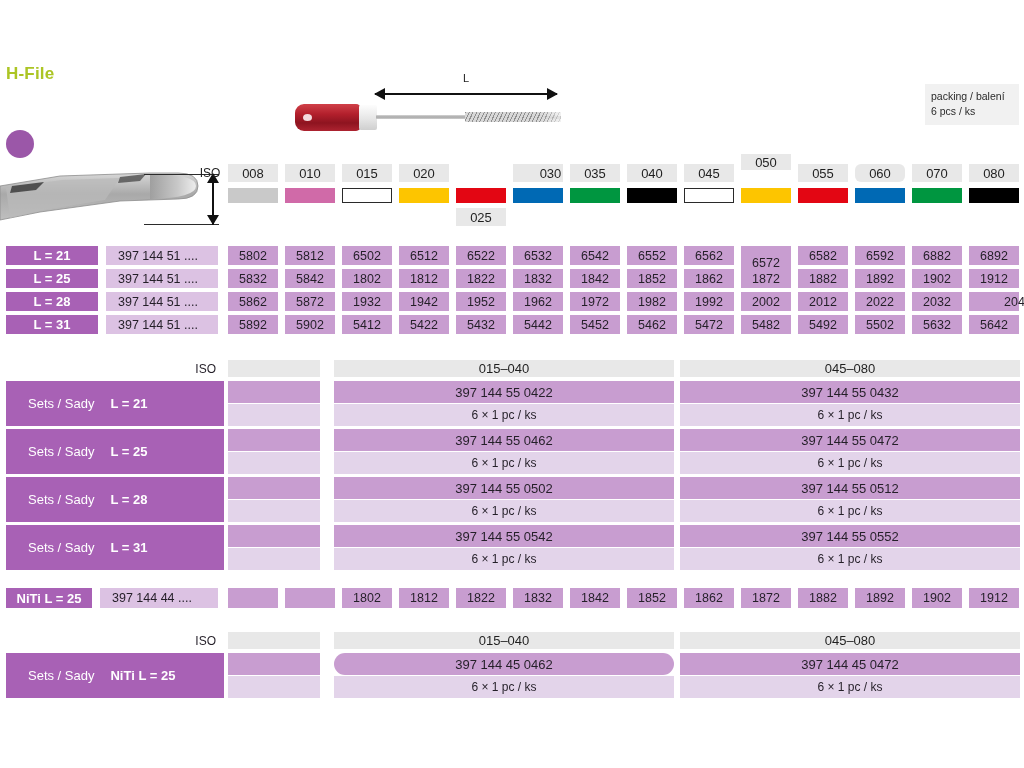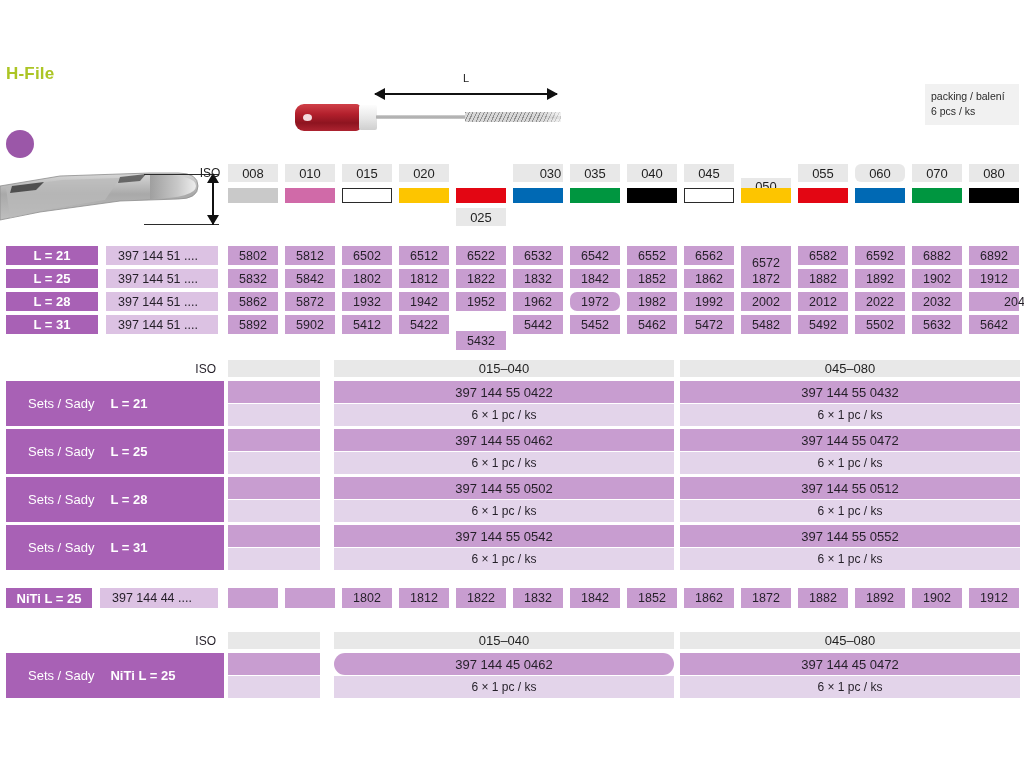--- a/index.html
+++ b/index.html
@@ -197,21 +197,21 @@
       <div class="cell iso-label" style="left: 196px; top: 164px; width: 28px; height: 18px;">ISO</div>
       <div class="cell iso-head" style="left: 228px; top: 164px; width: 50px; height: 18px;">008</div>
       <div class="cell iso-head" style="left: 285px; top: 164px; width: 50px; height: 18px;">010</div>
       <div class="cell iso-head" style="left: 342px; top: 164px; width: 50px; height: 18px;">015</div>
       <div class="cell iso-head" style="left: 399px; top: 164px; width: 50px; height: 18px;">020</div>
       <div class="cell iso-head" style="left: 456px; top: 164px; width: 50px; height: 18px; margin-top: 44px;">025</div>
       <div class="cell iso-head" style="left: 513px; top: 164px; width: 50px; height: 18px; padding-left: 25px;">030</div>
       <div class="cell iso-head" style="left: 570px; top: 164px; width: 50px; height: 18px;">035</div>
       <div class="cell iso-head" style="left: 627px; top: 164px; width: 50px; height: 18px;">040</div>
       <div class="cell iso-head" style="left: 684px; top: 164px; width: 50px; height: 18px;">045</div>
-      <div class="cell iso-head" style="left: 741px; top: 178px; width: 50px; height: 16px;">050</div>
+      <div class="cell iso-head" style="left: 741px; top: 154px; width: 50px; height: 16px;">050</div>
       <div class="cell iso-head" style="left: 798px; top: 164px; width: 50px; height: 18px;">055</div>
       <div class="cell iso-head" style="left: 855px; top: 164px; width: 50px; height: 18px; border-radius: 6px;">060</div>
       <div class="cell iso-head" style="left: 912px; top: 164px; width: 50px; height: 18px;">070</div>
       <div class="cell iso-head" style="left: 969px; top: 164px; width: 50px; height: 18px;">080</div>
       <div class="swatch" style="position: absolute; left: 228px; top: 188px; width: 50px; height: 15px; background: rgb(201, 201, 201);"></div>
       <div class="swatch" style="position: absolute; left: 285px; top: 188px; width: 50px; height: 15px; background: rgb(208, 106, 168);"></div>
       <div class="swatch" style="position: absolute; left: 342px; top: 188px; width: 50px; height: 15px; background: rgb(255, 255, 255); border: 1px solid rgb(42, 42, 42);"></div>
       <div class="swatch" style="position: absolute; left: 399px; top: 188px; width: 50px; height: 15px; background: rgb(253, 197, 0);"></div>
       <div class="swatch" style="position: absolute; left: 456px; top: 188px; width: 50px; height: 15px; background: rgb(227, 6, 19);"></div>
       <div class="swatch" style="position: absolute; left: 513px; top: 188px; width: 50px; height: 15px; background: rgb(0, 105, 180);"></div>
@@ -256,35 +256,35 @@
       <div class="cell data" style="left: 912px; top: 269px; width: 50px; height: 19px;">1902</div>
       <div class="cell data" style="left: 969px; top: 269px; width: 50px; height: 19px;">1912</div>
       <div class="cell rowlab" style="left: 6px; top: 292px; width: 92px; height: 19px;">L = 28</div>
       <div class="cell code" style="left: 106px; top: 292px; width: 112px; height: 19px;">397 144 51 ....</div>
       <div class="cell data" style="left: 228px; top: 292px; width: 50px; height: 19px;">5862</div>
       <div class="cell data" style="left: 285px; top: 292px; width: 50px; height: 19px;">5872</div>
       <div class="cell data" style="left: 342px; top: 292px; width: 50px; height: 19px;">1932</div>
       <div class="cell data" style="left: 399px; top: 292px; width: 50px; height: 19px;">1942</div>
       <div class="cell data" style="left: 456px; top: 292px; width: 50px; height: 19px;">1952</div>
       <div class="cell data" style="left: 513px; top: 292px; width: 50px; height: 19px;">1962</div>
-      <div class="cell data" style="left: 570px; top: 292px; width: 50px; height: 19px; border-radius: 7px;">1972</div>
+      <div class="cell data" style="left: 570px; top: 292px; width: 50px; height: 19px;">1972</div>
       <div class="cell data" style="left: 627px; top: 292px; width: 50px; height: 19px;">1982</div>
       <div class="cell data" style="left: 684px; top: 292px; width: 50px; height: 19px;">1992</div>
       <div class="cell data" style="left: 741px; top: 292px; width: 50px; height: 19px;">2002</div>
       <div class="cell data" style="left: 798px; top: 292px; width: 50px; height: 19px;">2012</div>
       <div class="cell data" style="left: 855px; top: 292px; width: 50px; height: 19px;">2022</div>
       <div class="cell data" style="left: 912px; top: 292px; width: 50px; height: 19px;">2032</div>
       <div class="cell data" style="left: 969px; top: 292px; width: 50px; height: 19px; padding-left: 48px;">2042</div>
       <div class="cell rowlab" style="left: 6px; top: 315px; width: 92px; height: 19px;">L = 31</div>
       <div class="cell code" style="left: 106px; top: 315px; width: 112px; height: 19px;">397 144 51 ....</div>
       <div class="cell data" style="left: 228px; top: 315px; width: 50px; height: 19px;">5892</div>
       <div class="cell data" style="left: 285px; top: 315px; width: 50px; height: 19px;">5902</div>
       <div class="cell data" style="left: 342px; top: 315px; width: 50px; height: 19px;">5412</div>
       <div class="cell data" style="left: 399px; top: 315px; width: 50px; height: 19px;">5422</div>
-      <div class="cell data" style="left: 456px; top: 315px; width: 50px; height: 19px; margin-top: 16px;">5432</div>
+      <div class="cell data" style="left: 456px; top: 315px; width: 50px; height: 19px;">5432</div>
       <div class="cell data" style="left: 513px; top: 315px; width: 50px; height: 19px;">5442</div>
       <div class="cell data" style="left: 570px; top: 315px; width: 50px; height: 19px;">5452</div>
       <div class="cell data" style="left: 627px; top: 315px; width: 50px; height: 19px;">5462</div>
       <div class="cell data" style="left: 684px; top: 315px; width: 50px; height: 19px;">5472</div>
       <div class="cell data" style="left: 741px; top: 315px; width: 50px; height: 19px;">5482</div>
       <div class="cell data" style="left: 798px; top: 315px; width: 50px; height: 19px;">5492</div>
       <div class="cell data" style="left: 855px; top: 315px; width: 50px; height: 19px;">5502</div>
       <div class="cell data" style="left: 912px; top: 315px; width: 50px; height: 19px;">5632</div>
       <div class="cell data" style="left: 969px; top: 315px; width: 50px; height: 19px;">5642</div>
       <div class="cell " style="left: 160px; top: 360px; width: 64px; height: 17px; justify-content: flex-end; padding-right: 8px; font-size: 12px;">ISO</div>

